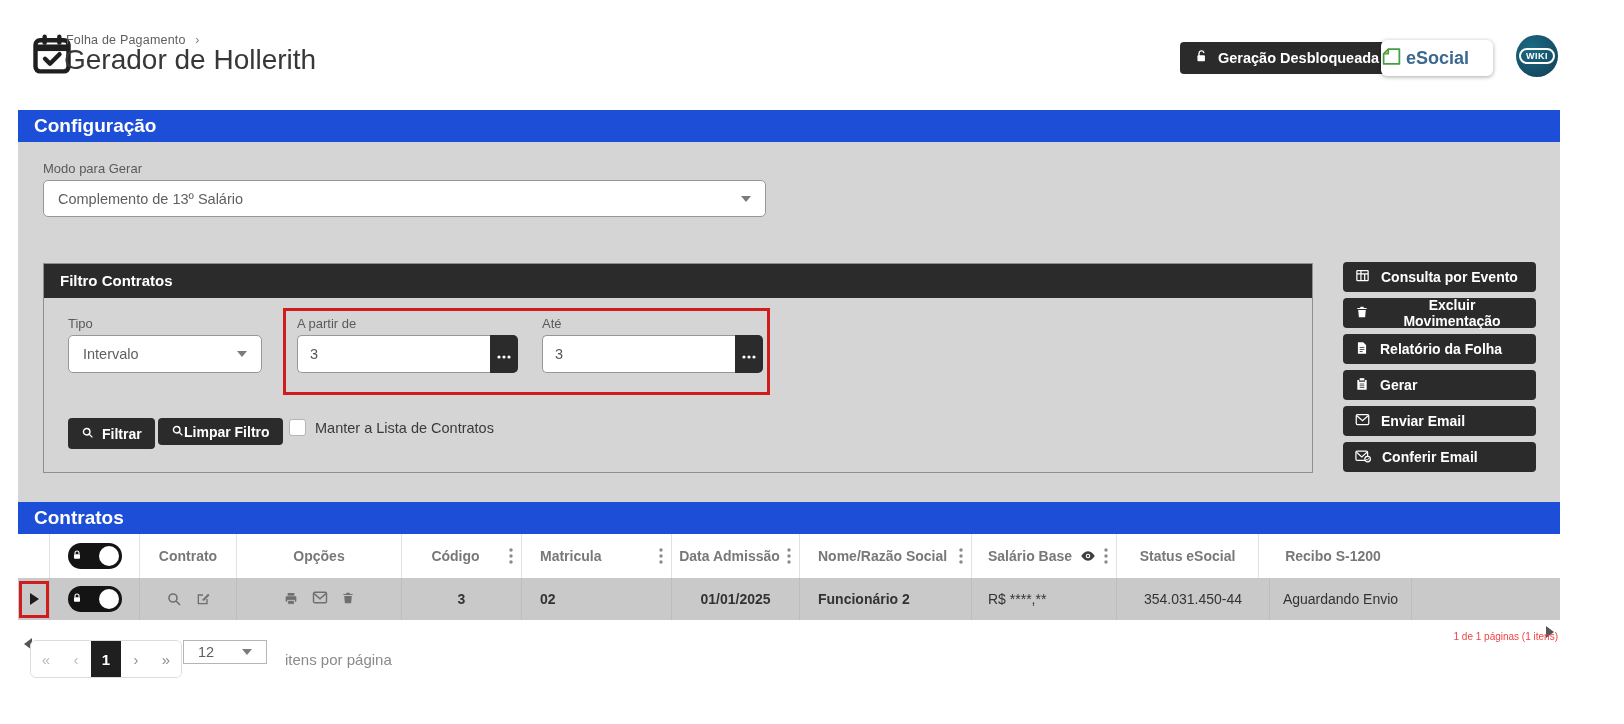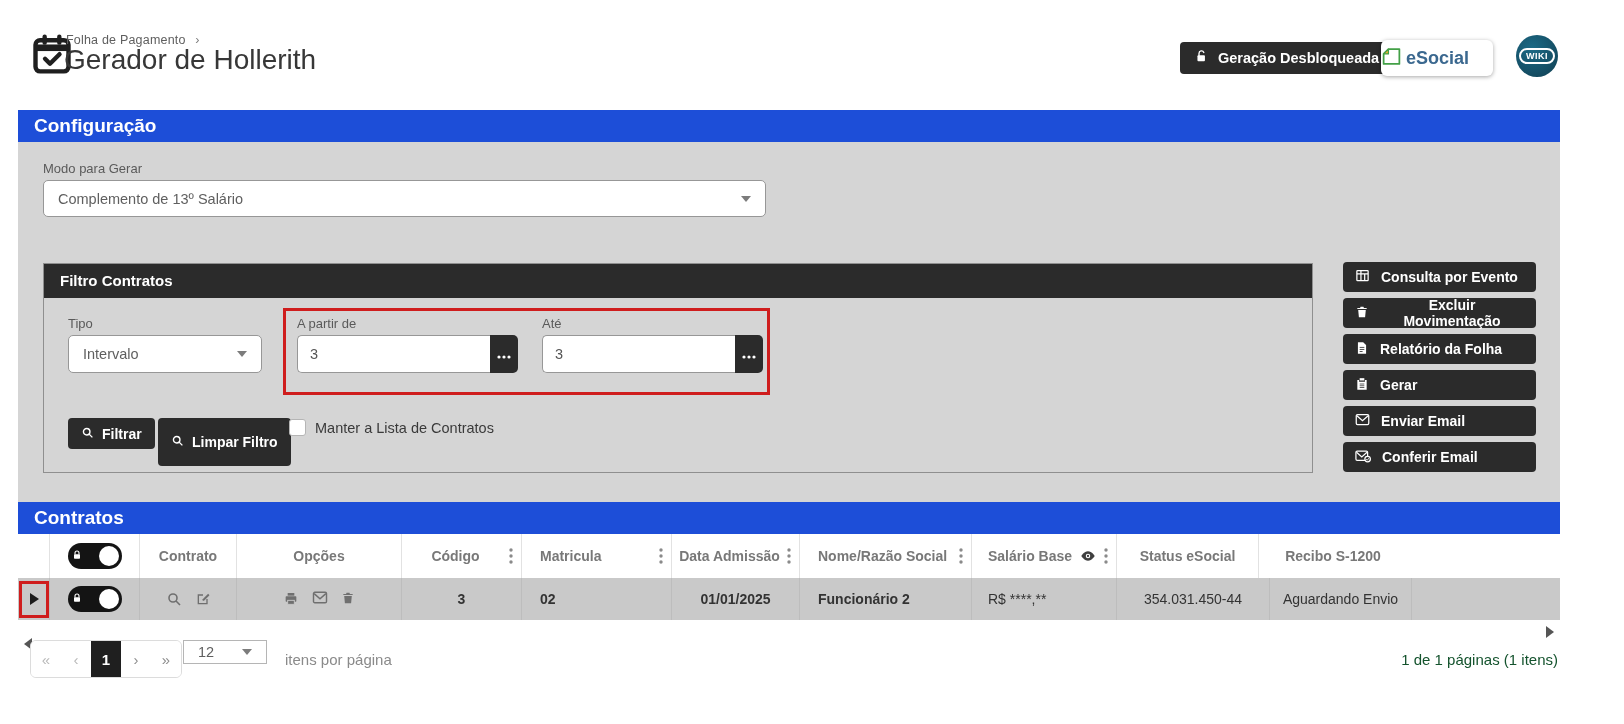--- a/index.html
+++ b/index.html
@@ -47,21 +47,21 @@
   .input-group { position:absolute; display:flex; height:38px; }
   .input-group input { width:193px; height:38px; border:1px solid #979797; border-right:none;
                        border-radius:5px 0 0 5px; padding:0 12px; font-size:14.5px; color:#555;
                        font-family:inherit; outline:none; background:#fff; }
   .ellipsis-btn { width:28px; height:38px; background:#2b2b2b; border:none; border-radius:0 5px 5px 0;
                   display:flex; align-items:center; justify-content:center; cursor:pointer; }
   .from-group { left:297px; top:335px; } .to-group { left:542px; top:335px; }
   .highlight-box { position:absolute; border:3px solid #cf1d1d; pointer-events:none; }
   .hl-inputs { left:283px; top:308px; width:487px; height:87px; }
   .btn-filtrar { position:absolute; left:68px; top:418px; height:31px; padding:0 13px; gap:8px; font-size:14px; font-weight:600; }
-  .btn-limpar  { position:absolute; left:158px; top:418px; height:48px; padding:0 13px; gap:8px; font-size:14px; font-weight:600; }
+  .btn-limpar  { position:absolute; left:158px; top:418px; height:27px; padding:0 13px; font-size:14px; font-weight:600; }
   .checkbox { position:absolute; left:289px; top:419px; width:17px; height:17px; background:#fff;
               border:1px solid #b5b5b5; border-radius:3px; cursor:pointer; }
   .checkbox-label { position:absolute; left:315px; top:420px; font-size:14.5px; color:#3a3a3a; }
 
   
   .action-btn { position:absolute; left:1343px; width:193px; height:30px; padding:0 12px; gap:11px;
                 font-size:14px; font-weight:600; border-radius:4px; }
 
   
   .bar-contratos { top:502px; }
@@ -99,21 +99,21 @@
 
   
   .pager { position:absolute; left:30px; top:640px; height:38px; border:1px solid #dcdcdc; border-radius:6px;
            display:flex; overflow:hidden; background:#fff; }
   .pager-btn { width:30px; height:100%; display:flex; align-items:center; justify-content:center;
                font-size:15px; color:#b9b9b9; cursor:pointer; background:#fff; border:none; font-family:inherit; }
   .pager-btn.darker { color:#8d8d8d; }
   .pager-btn.active { background:#1f1f1f; color:#fff; font-weight:700; }
   .size-select { left:183px; top:640px; width:84px; height:24px; border-radius:0; border-color:#b5b5b5; }
   .per-page-label { position:absolute; left:285px; top:651px; font-size:15px; color:#8a8a8a; }
-  .page-summary { position:absolute; right:66px; top:651px; font-size:15px; color:#14532d; }
+  .page-summary { position:absolute; right:66px; top:631px; font-size:10px; color:#ef4444; }
 
   svg { flex-shrink:0; }
 </style>
 </head>
 <body>
 
 <div class="page">
 
   <span class="app-icon">
     <svg width="44" height="44" viewBox="0 0 24 24">

